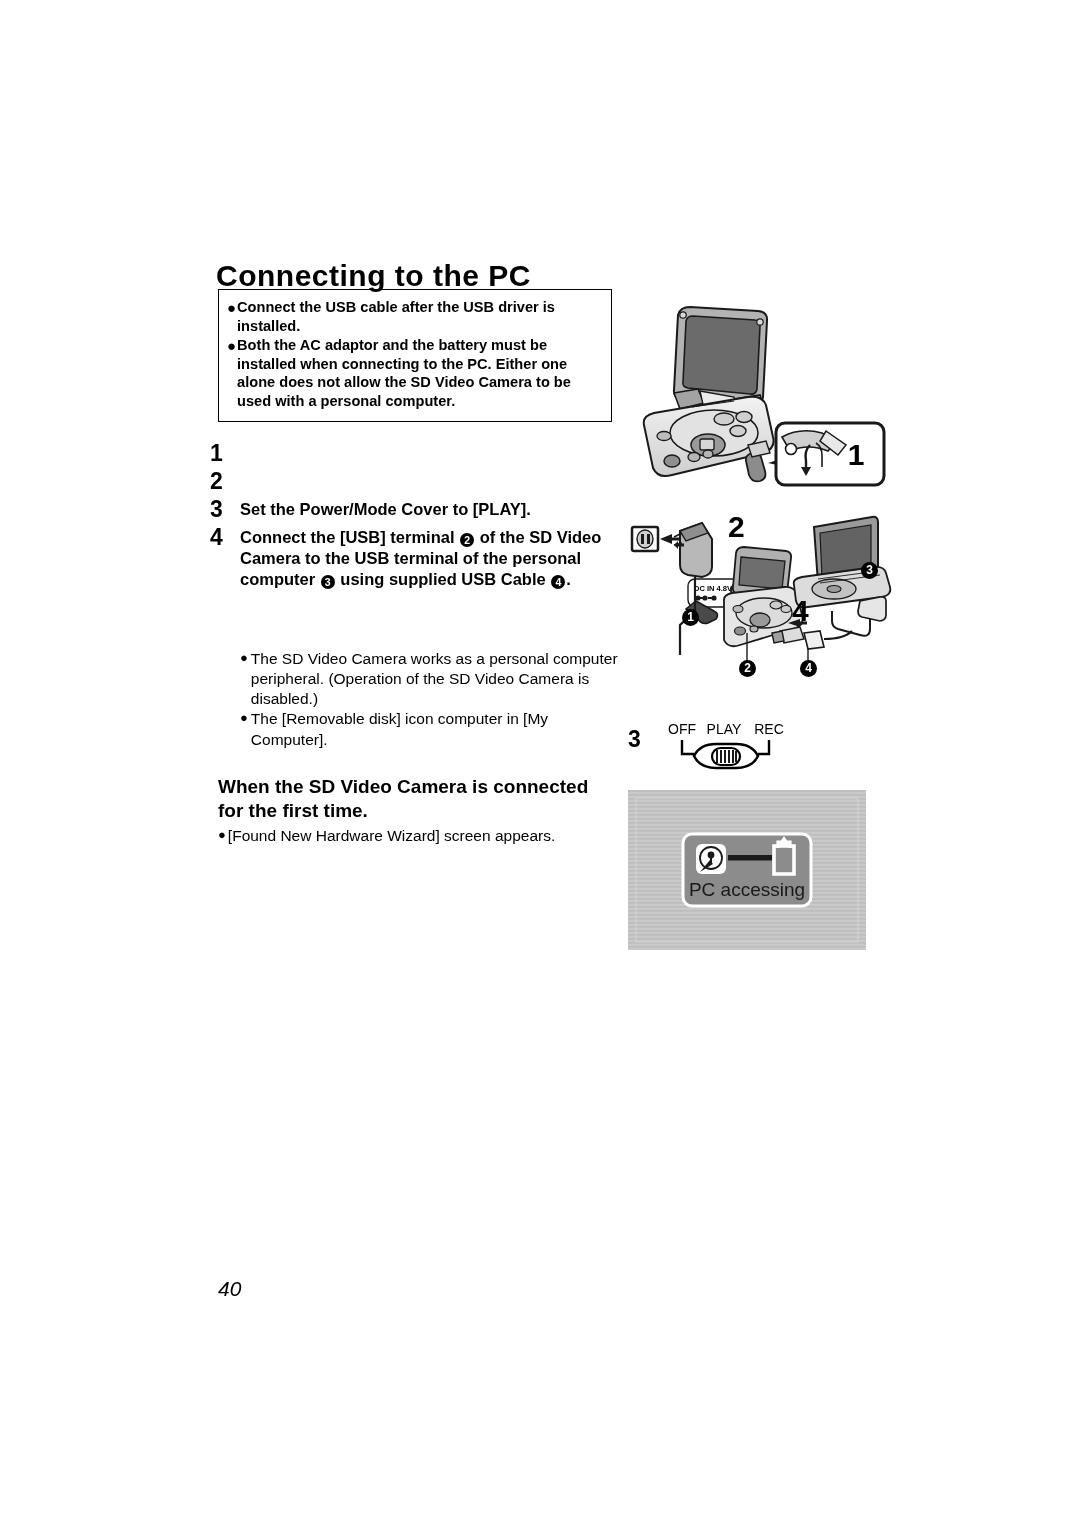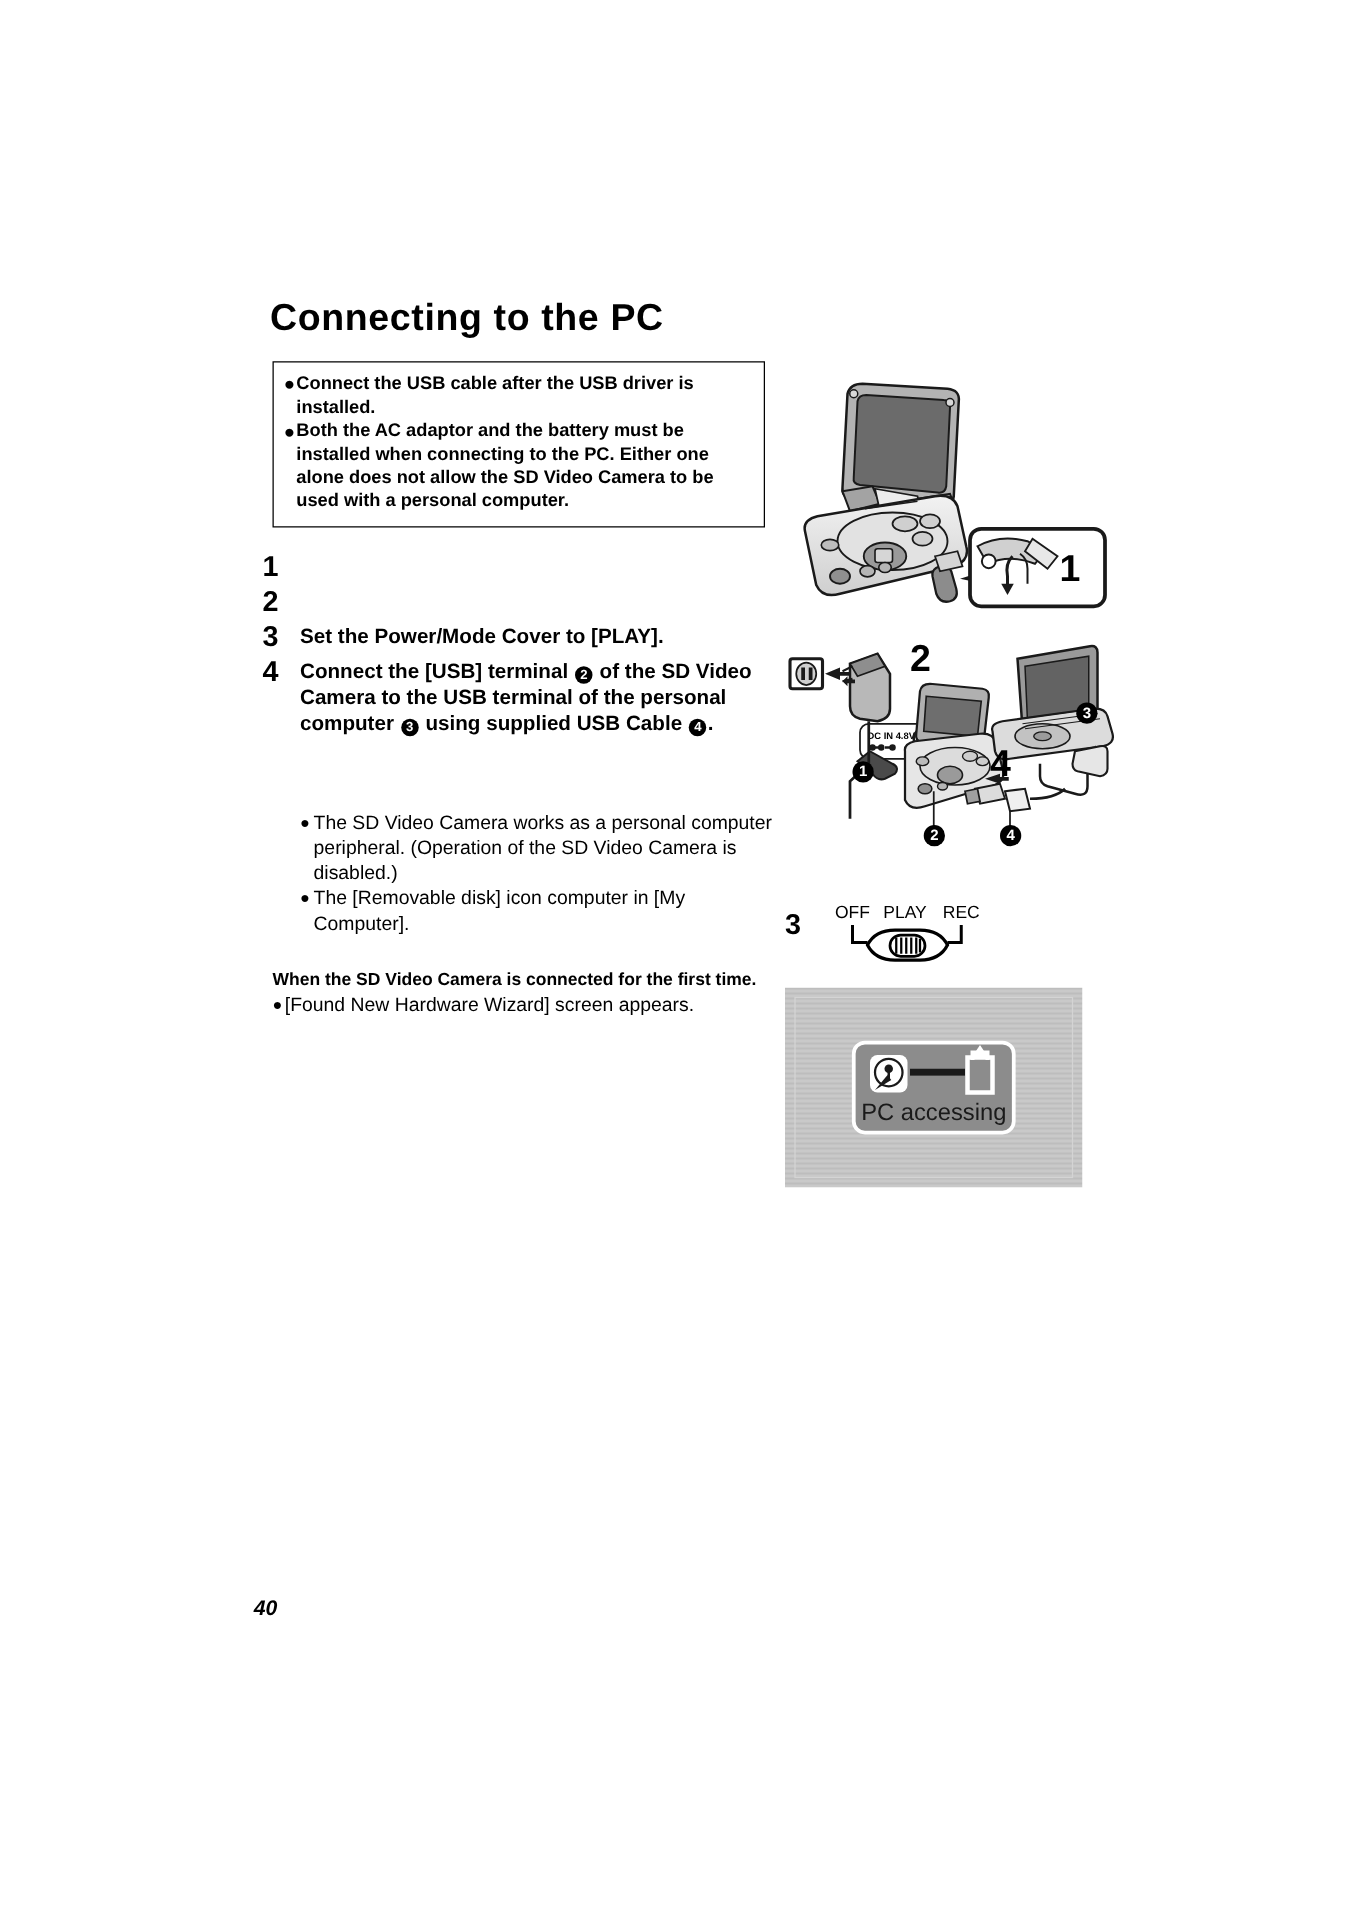--- a/index.html
+++ b/index.html
@@ -18,21 +18,21 @@
 
   .page {
     position: absolute;
     inset: 0;
   }
 
   
   .page-title {
     position: absolute;
     left: 216px;
-    top: 240px;
+    top: 261px;
     font-size: 30px;
     font-weight: bold;
     letter-spacing: 0.5px;
     line-height: 1;
   }
 
   
   .notice-box {
     position: absolute;
     left: 218px;
@@ -128,45 +128,45 @@
   .sb-text { flex: 1 1 auto; }
 
   
   .firsttime {
     position: absolute;
     left: 218px;
     top: 775px;
     width: 400px;
   }
   .ft-heading {
-    font-size: 14px;
+    font-size: 19px;
     font-weight: bold;
     line-height: 1.28;
     margin-bottom: 2px;
   }
   .ft-item {
     display: flex;
     align-items: flex-start;
     font-size: 15.5px;
     line-height: 1.3;
   }
   .ft-bullet {
     flex: 0 0 auto;
     font-size: 13px;
     line-height: 1.4;
     margin-right: 2px;
   }
 
   
   .page-number {
     position: absolute;
-    left: 203px;
+    left: 218px;
     top: 1277px;
-    font-size: 17px;
-    font-weight: bold;
+    font-size: 21px;
+    font-weight: normal;
     font-style: italic;
   }
 
   
   .illus {
     position: absolute;
   }
   .illus svg { display: block; }
 
   .fig-camera   { left: 630px; top: 285px; }

